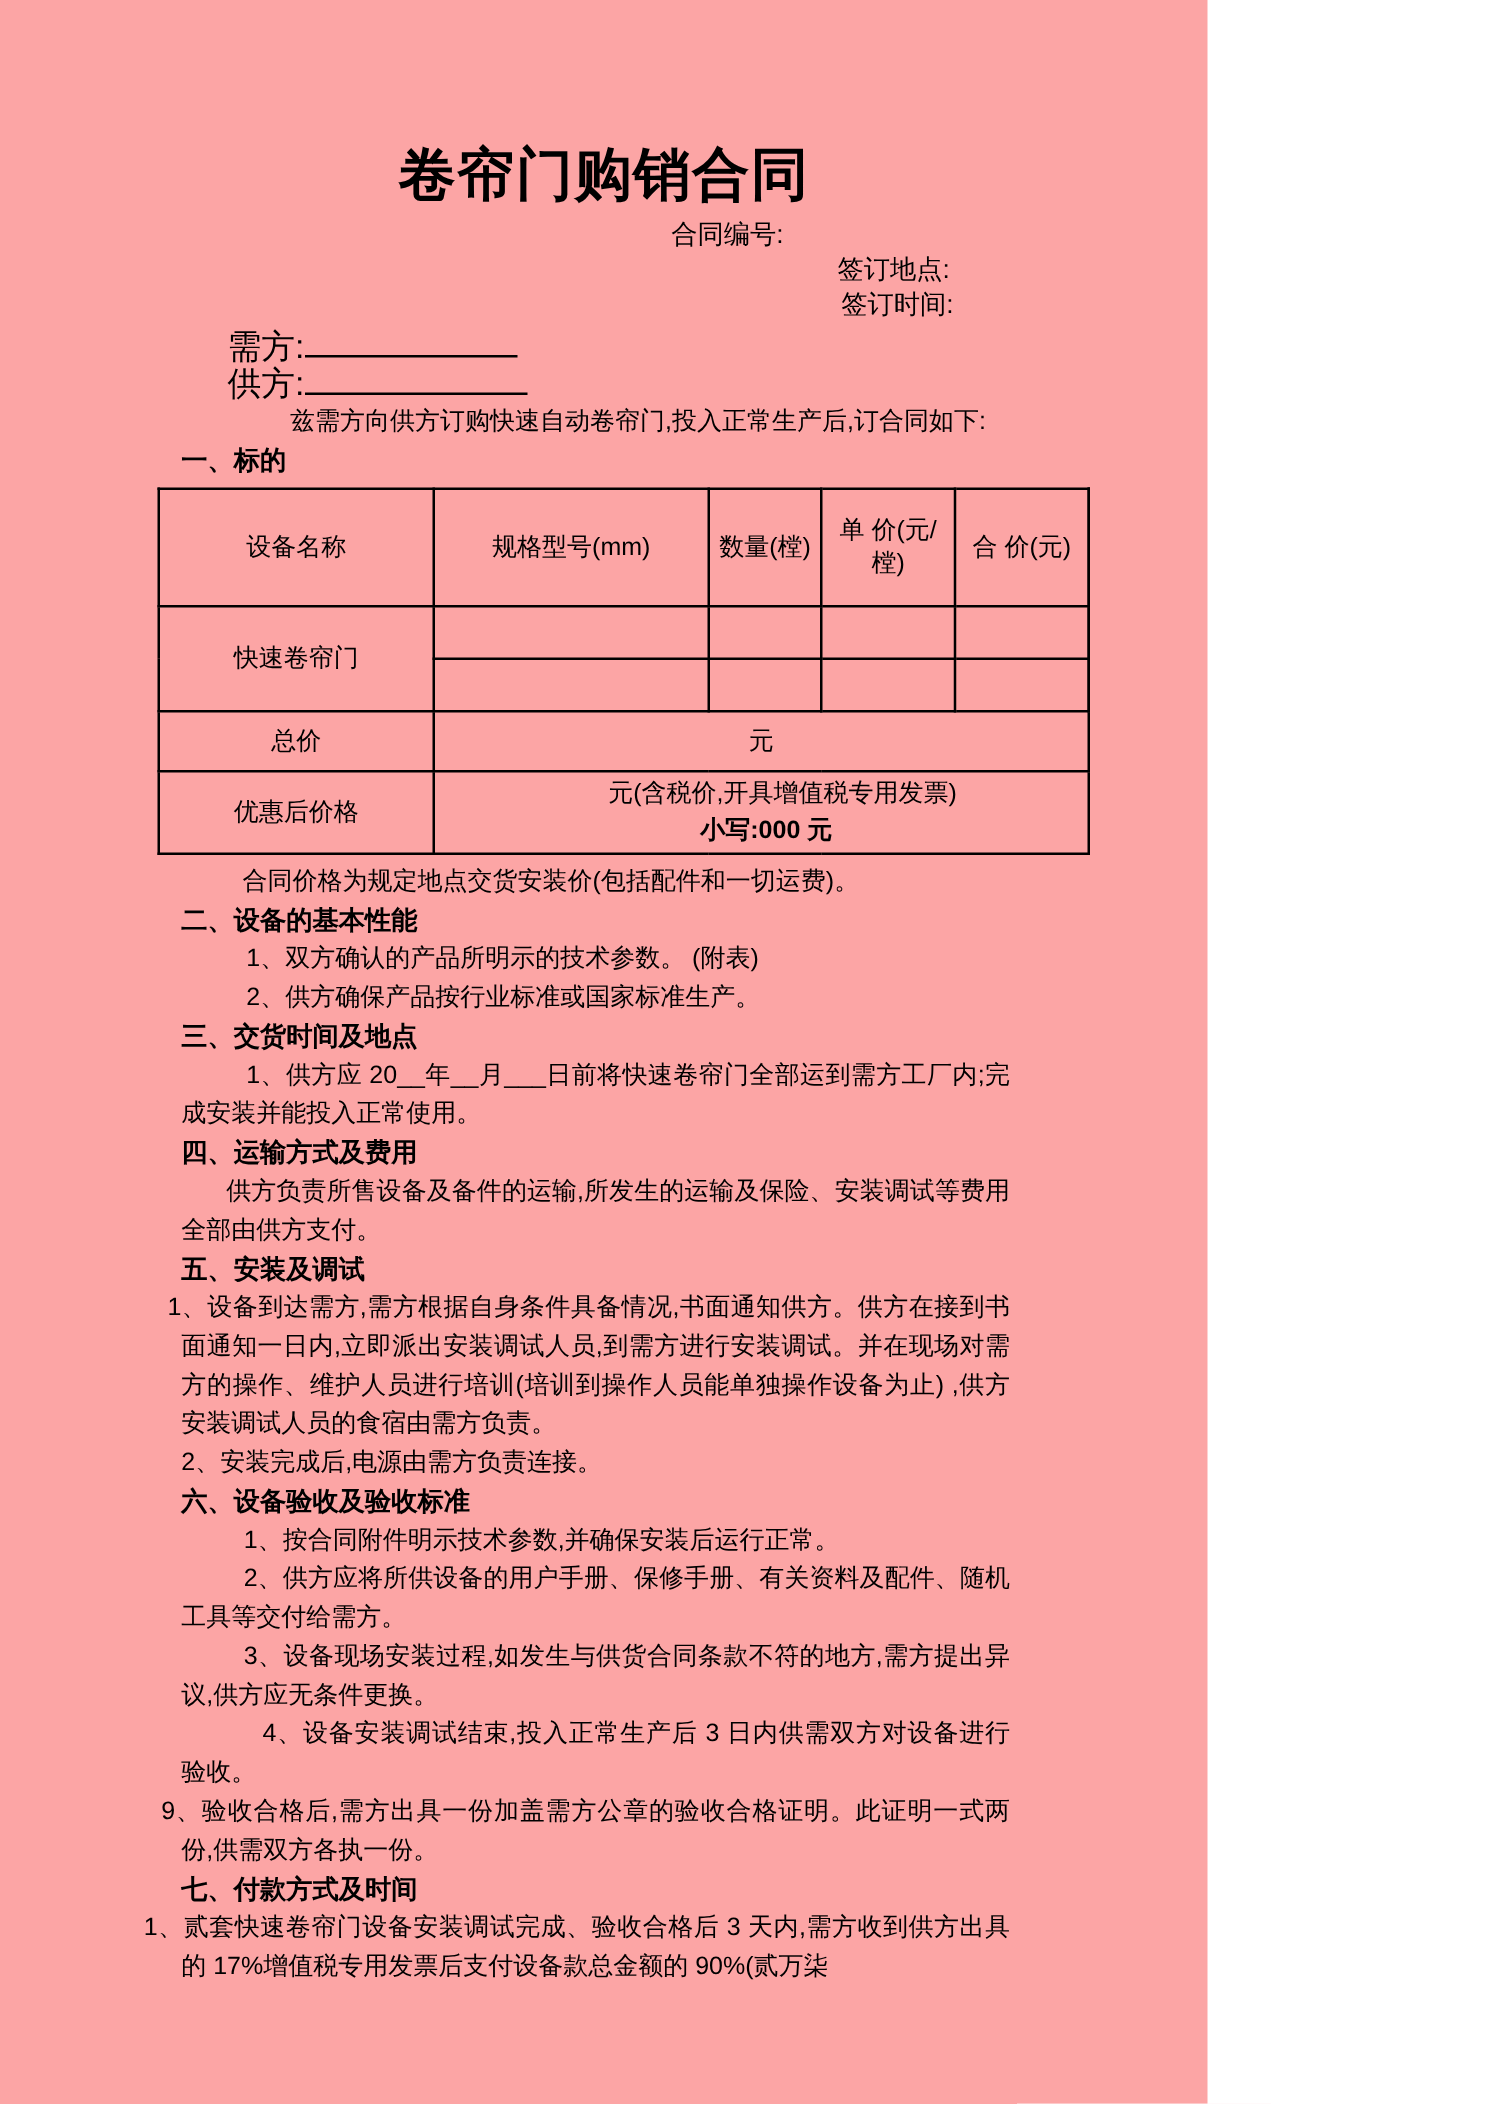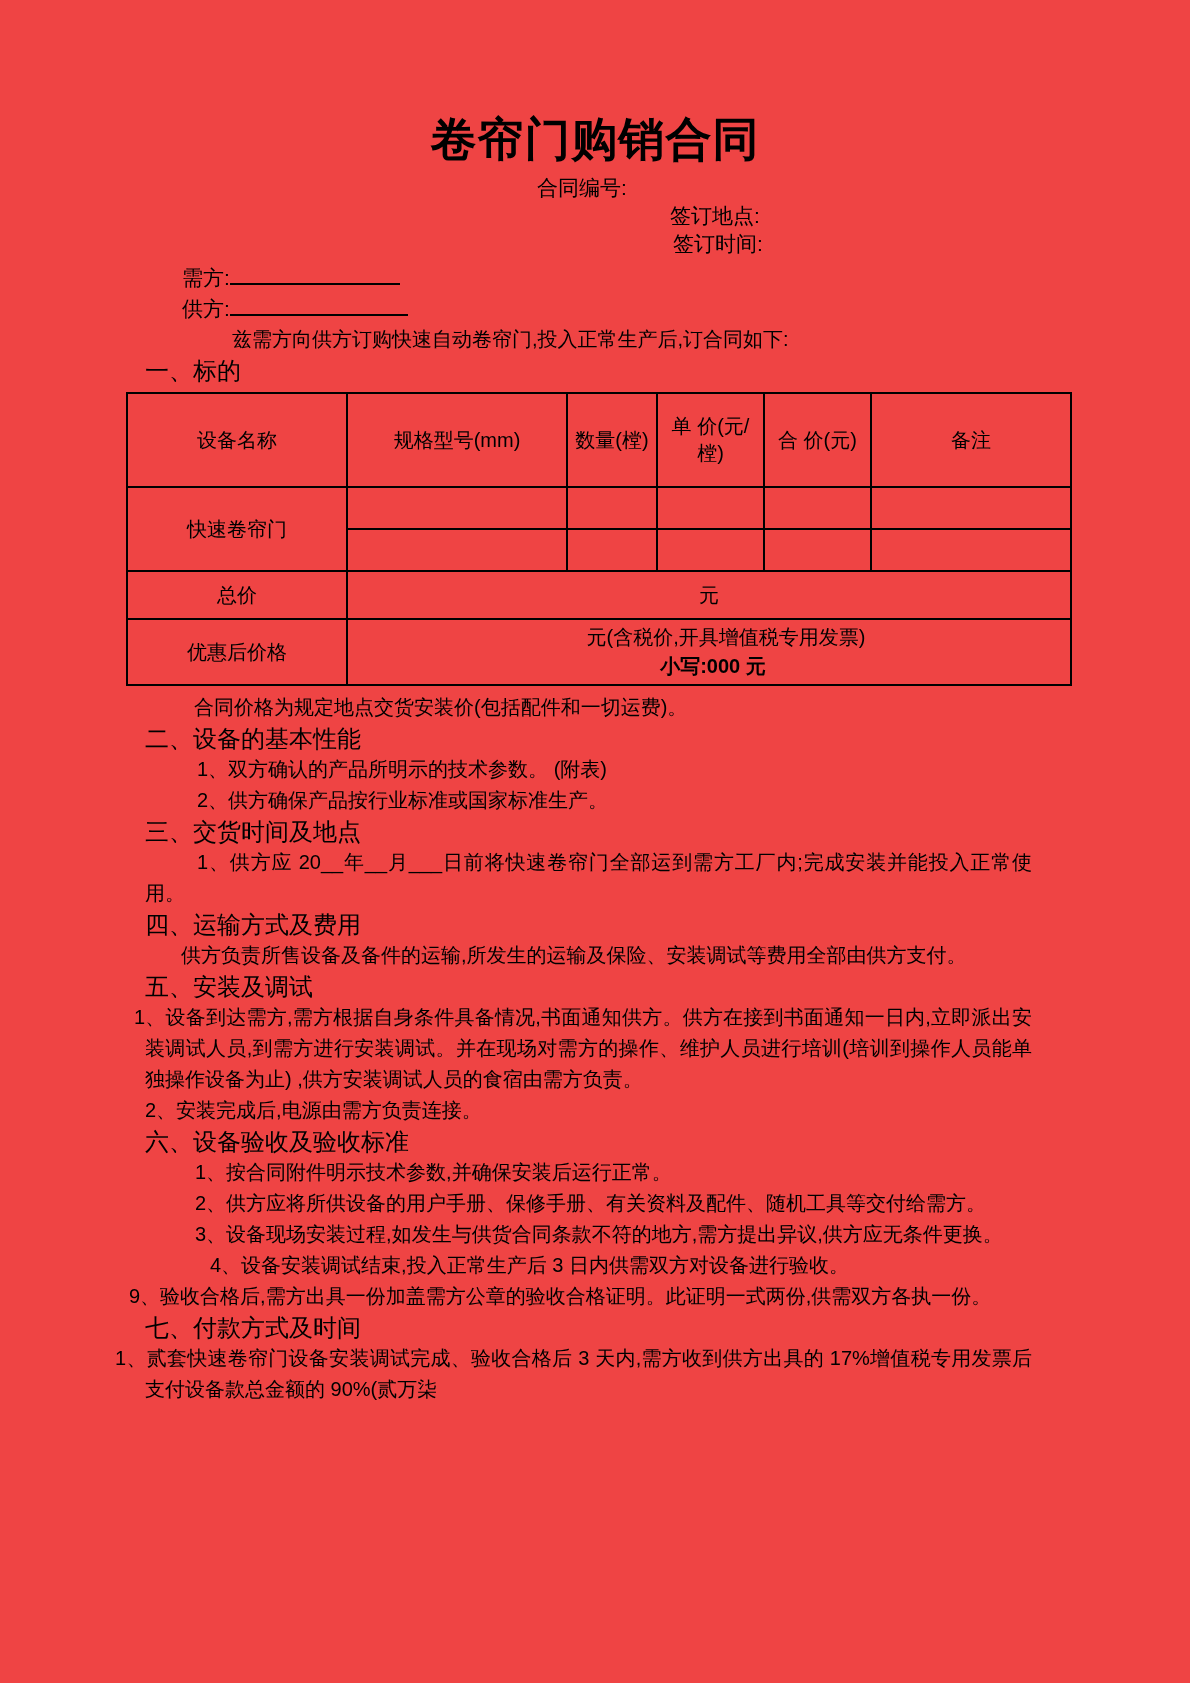--- a/index.html
+++ b/index.html
@@ -1,43 +1,43 @@
 <!DOCTYPE html>
 <html><head>
 <meta charset="utf-8">
 <style>
   html,body { margin:0; padding:0; background:#ffffff; }
   .sheet {
-    position:relative; width:1190px; height:1683px; background:#ef4444;
+    position:relative; width:966px; height:1683px; background:#fca5a5;
     color:#000; font-family:"Liberation Sans", sans-serif; overflow:hidden;
   }
   
   .doc-title {
     padding-top:110px; text-align:center;
     font-size:46px; font-weight:700; line-height:58px; letter-spacing:1px;
   }
   .meta-line { font-size:21px; line-height:28px; font-weight:400; }
   .meta-no    { margin:6px 0 0 537px; }
   .meta-place { margin-left:670px; }
   .meta-time  { margin-left:673px; }
-  .party-line { margin-left:182px; font-size:21px; line-height:30px; }
+  .party-line { margin-left:182px; font-size:27px; line-height:30px; }
   .parties { margin-top:4px; }
   .blank {
     display:inline-block; width:170px; height:21px;
     border-bottom:2px solid #000; vertical-align:baseline;
   }
   .blank-supplier { width:178px; }
   
   .text-col {
     margin:0 158px 0 145px; font-size:20px; line-height:31px;
     text-align:justify; text-justify:inter-ideograph;
   }
   .text-col p { margin:0; }
   .intro   { text-indent:87px; }
-  .sec-h   { font-weight:400; margin-left:38px; font-size:24px; }
+  .sec-h   { font-weight:700; margin-left:38px; font-size:21px; }
   .item    { margin-left:36px; text-indent:52px; }
   .note    { margin-left:36px; text-indent:49px; }
   .p4      { margin-left:70px;  text-indent:36px; }
   .p5-1    { margin-left:90px;  text-indent:-11px; }
   .p5-2    { margin-left:82px; }
   .item6   { margin-left:38px;  text-indent:50px; }
   .item6-4 { margin-left:38px;  text-indent:65px; }
   .item6-5 { margin-left:119px; text-indent:-16px; }
   .p7-1    { margin-left:145px; text-indent:-30px; }
   

